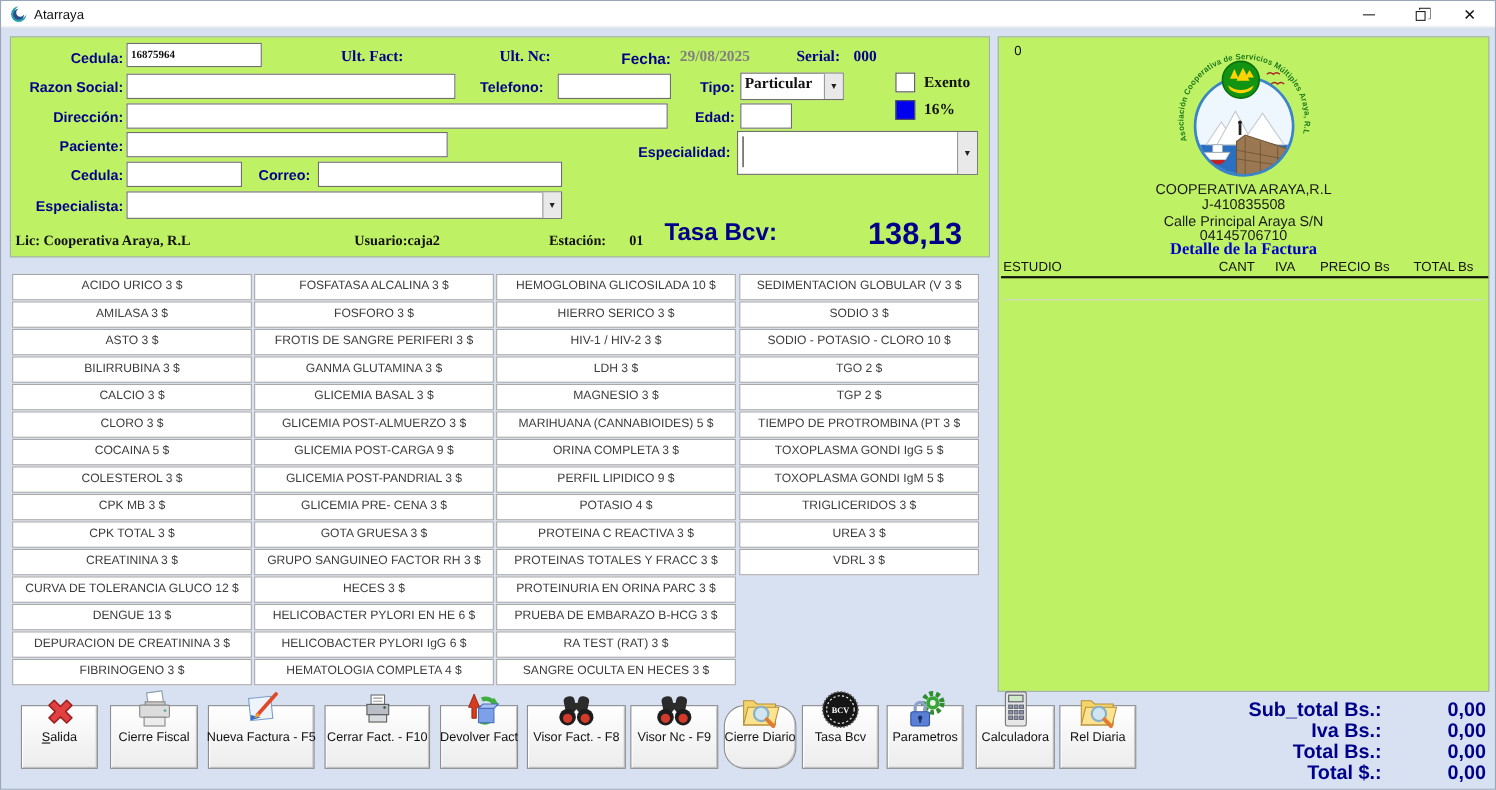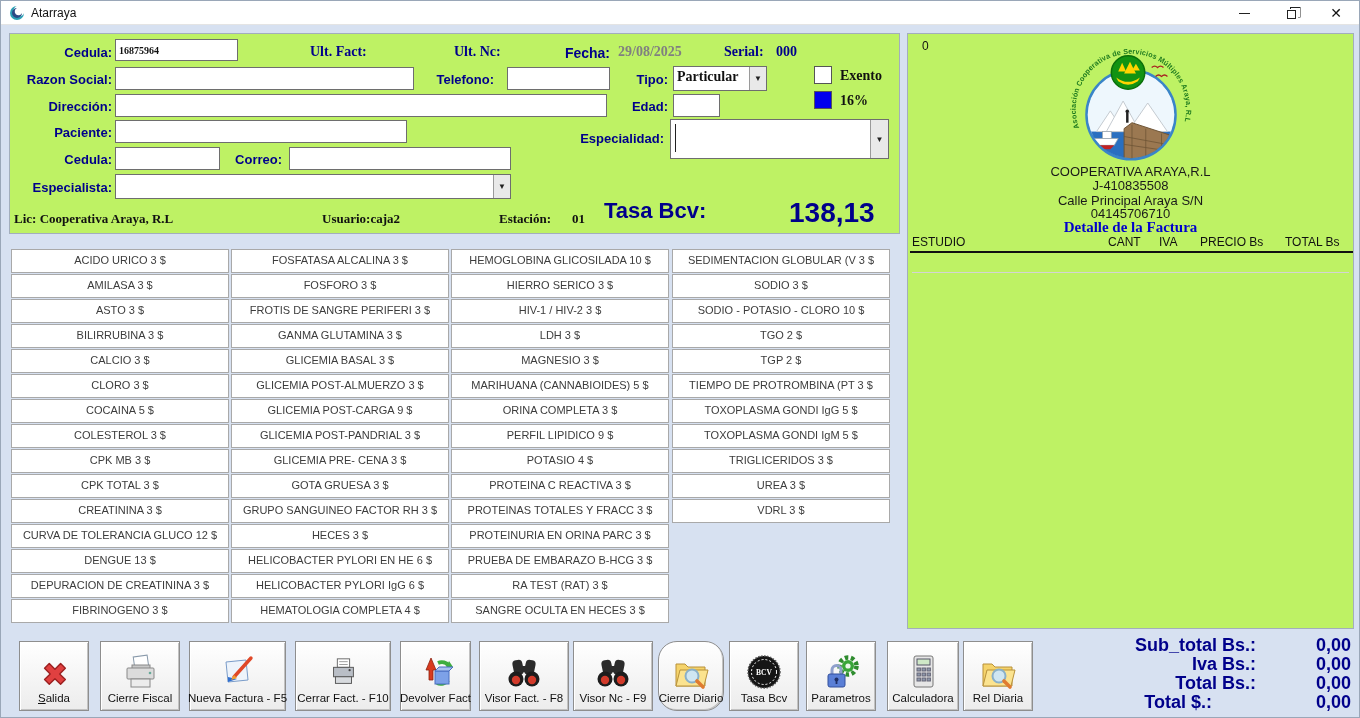--- a/index.html
+++ b/index.html
@@ -54,24 +54,24 @@
   .inv-col { position:absolute; top:201px; font-size:12px; color:#111; white-space:nowrap; }
   #inv-head-line { position:absolute; left:2px; top:217px; width:443px; height:2px; background:#111; }
   #inv-sub-line  { position:absolute; left:4px; top:238px; width:437px; height:1px; background:#d4d4d4; }
 
   
   .lab-col { position:absolute; top:248px; width:218px; }
   .lab-btn { height:24px; line-height:21px; border:1px solid #a9a9a9; background:#fff; margin-bottom:1px;
              font-size:11px; color:#3c3c3c; text-align:center; white-space:nowrap; overflow:hidden; cursor:pointer; }
 
   
-  .tbtn { position:absolute; top:640px; height:70px; background:linear-gradient(#ffffff,#ececec);
+  .tbtn { position:absolute; top:640px; height:58px; background:linear-gradient(#ffffff,#ececec);
           border:1px solid #8e8e8e; box-shadow:inset 1px 1px 0 #fff, inset -1px -1px 0 #c2c2c2;
           display:flex; flex-direction:column; align-items:center; justify-content:flex-end;
-          padding-bottom:6px; cursor:pointer; }
+          padding-bottom:21px; cursor:pointer; }
   .tbtn svg { flex:0 0 auto; margin-bottom:2px; }
   .tbtn .blab { font-size:11.5px; color:#111; white-space:nowrap; }
   .ul-first::first-letter { text-decoration:underline; }
 
   
   .total-row { position:absolute; left:1038px; width:312px; display:flex; }
   .total-row .tl { flex:1; text-align:right; font-size:18px; font-weight:bold; color:#00008B; white-space:nowrap; }
   .total-row .tv { width:95px; text-align:right; font-size:18px; font-weight:bold; color:#00008B; }
 </style>
 </head>
@@ -422,18 +422,18 @@
     <span class="tv">0,00</span>
   </div>
   <div class="total-row" style="top:653px;">
     <span class="tl">Iva Bs.:</span>
     <span class="tv">0,00</span>
   </div>
   <div class="total-row" style="top:672px;">
     <span class="tl">Total Bs.:</span>
     <span class="tv">0,00</span>
   </div>
-  <div class="total-row" style="top:691px;gap:44px;">
+  <div class="total-row" style="top:691px;">
     <span class="tl">Total $.:</span>
     <span class="tv">0,00</span>
   </div>
 
 </div>
 
 </body></html>

